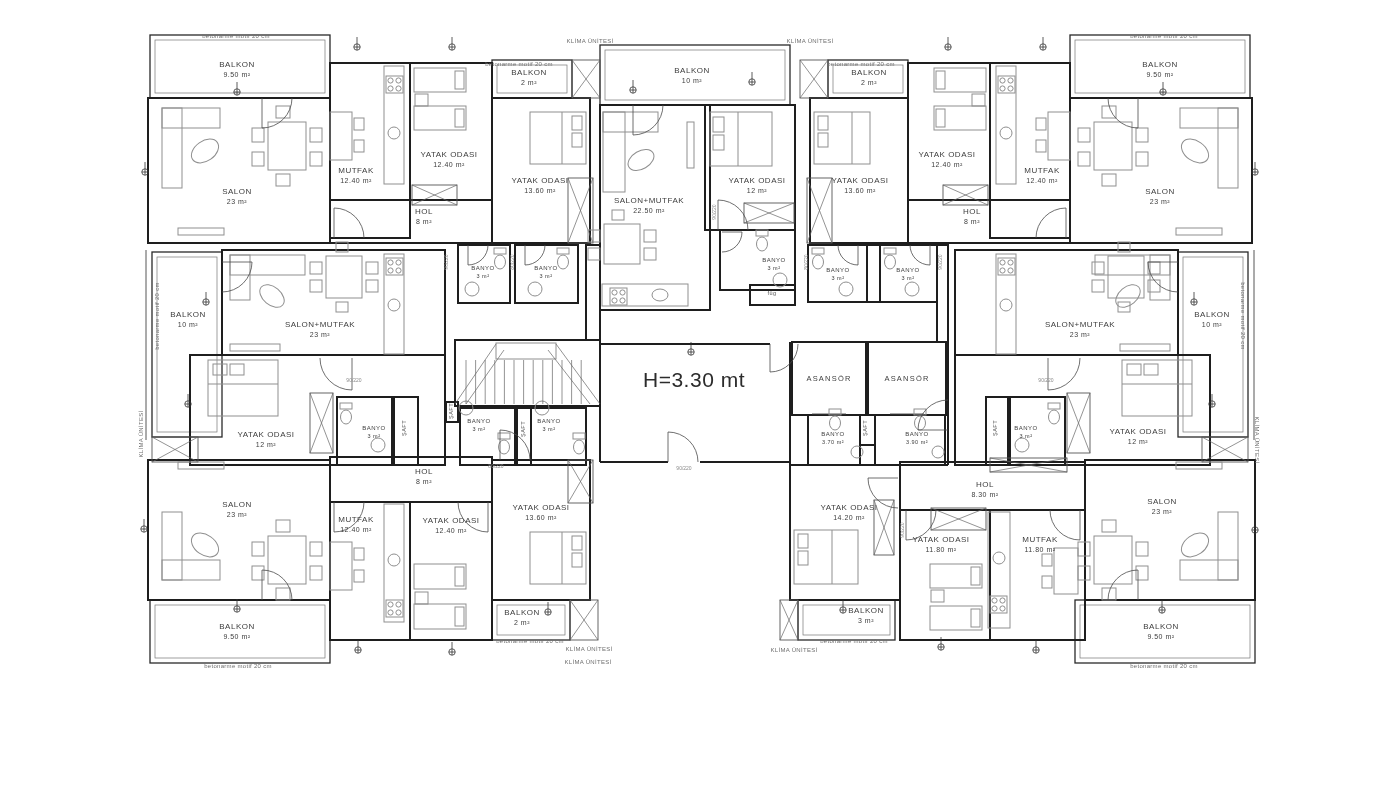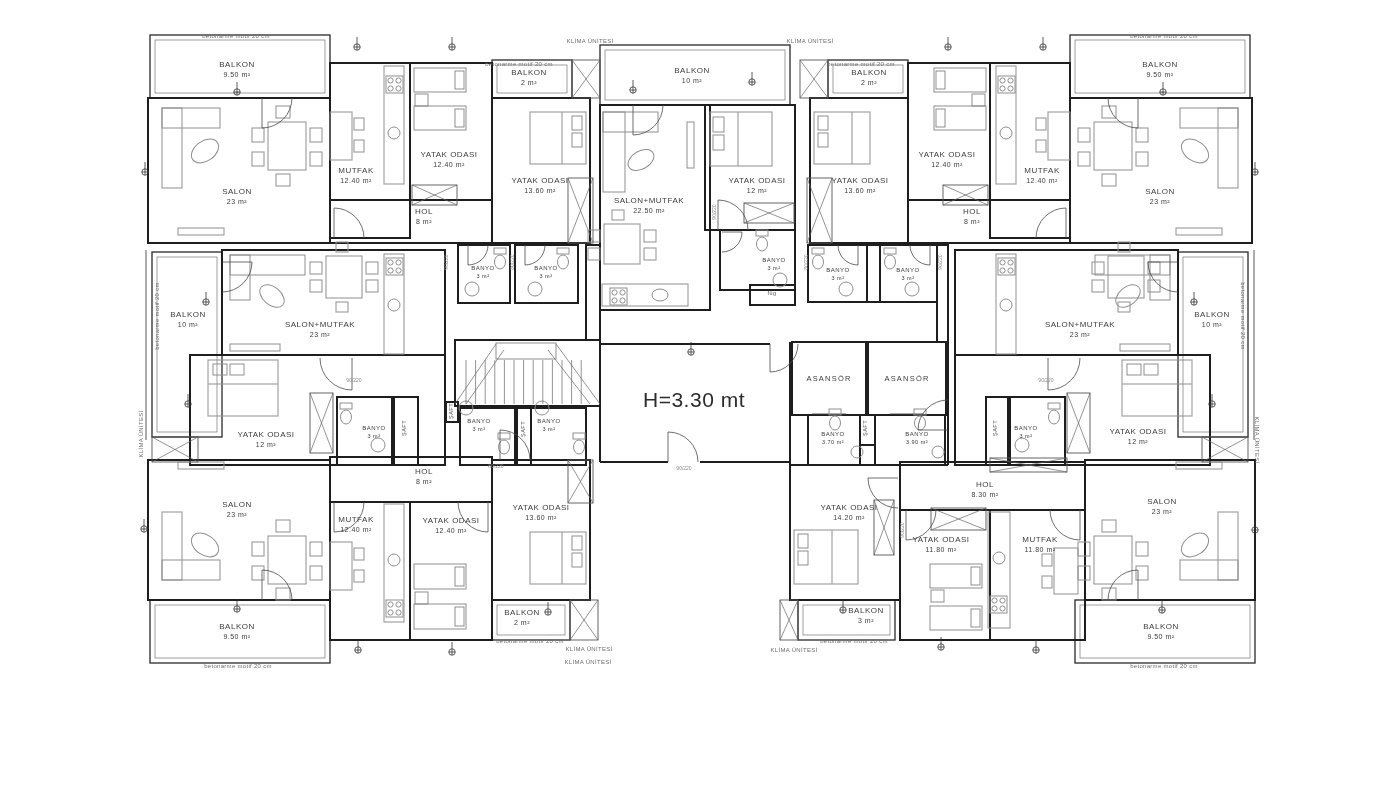--- a/index.html
+++ b/index.html
@@ -665,21 +665,21 @@
         <div class="nm">BANYO</div>
         <div class="ar">3 m²</div>
       </div>
       <div class="lbl micro2" style="left: 524px; top: 429px; transform: translate(-50%, -50%) rotate(-90deg);">
         <div class="nm">ŞAFT</div>
       </div>
       <div class="lbl sm" style="left: 549px; top: 425px;">
         <div class="nm">BANYO</div>
         <div class="ar">3 m²</div>
       </div>
-      <div class="lbl big" style="left: 694px; top: 400px;">
+      <div class="lbl big" style="left: 694px; top: 380px;">
         <div class="nm">H=3.30 mt</div>
       </div>
       <div class="lbl as" style="left: 829px; top: 379px;">
         <div class="nm">ASANSÖR</div>
       </div>
       <div class="lbl as" style="left: 907px; top: 379px;">
         <div class="nm">ASANSÖR</div>
       </div>
       <div class="lbl sm" style="left: 833px; top: 438px;">
         <div class="nm">BANYO</div>

